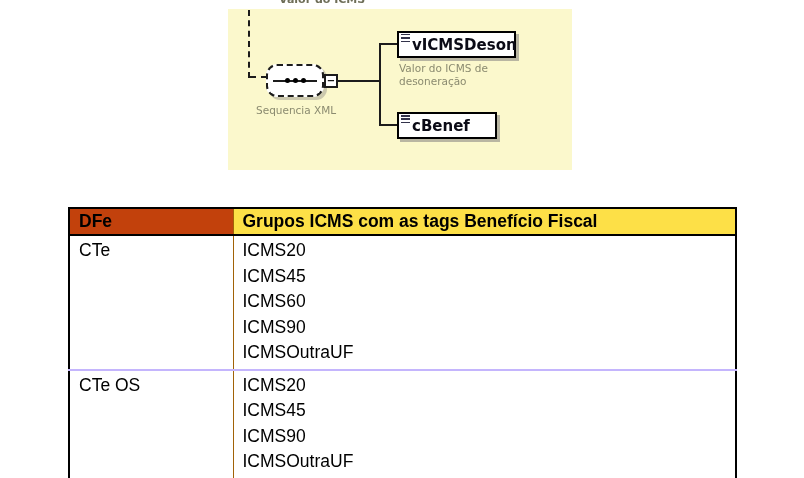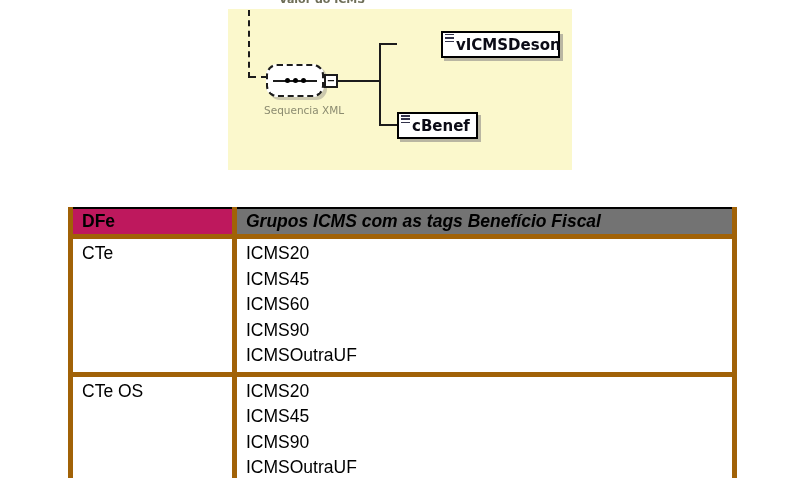--- a/index.html
+++ b/index.html
@@ -20,57 +20,57 @@
 
   .seq-shape {
     position:absolute; left:266px; top:64px; width:58px; height:33px;
     background:#ffffff; border:2px dashed #1c1c1c; border-radius:11px;
     box-shadow:3px 3px 0 #ccc9ae;
   }
   .seq-shape::before { content:""; position:absolute; left:5px; right:5px; top:50%; height:2px; margin-top:-1px; background:#1c1c1c; }
   .seq-dots { position:absolute; left:50%; top:50%; width:5px; height:5px; margin:-2.5px 0 0 -2.5px; background:#000; border-radius:50%;
               box-shadow:-8px 0 0 #000, 8px 0 0 #000; }
 
-  .seq-label { position:absolute; left:264px; top:104px; font:10.5px/12px "DejaVu Sans", sans-serif; color:#8b8b70; white-space:nowrap; }
+  .seq-label { position:absolute; left:256px; top:104px; font:10.5px/12px "DejaVu Sans", sans-serif; color:#8b8b70; white-space:nowrap; }
 
   .collapse-box {
     position:absolute; left:324px; top:74px; width:14px; height:14px;
     background:#ffffff; border:2px solid #1c1c1c; color:#000;
     font:bold 10px/9px "DejaVu Sans", sans-serif; text-align:center;
   }
 
   .conn { position:absolute; background:#1c1c1c; }
   .conn-h1 { left:338px; top:80px;  width:43px; height:2px; }
   .conn-v  { left:379px; top:43px;  width:2px;  height:83px; }
   .conn-h2 { left:381px; top:43px;  width:16px; height:2px; }
   .conn-h3 { left:381px; top:124px; width:16px; height:2px; }
 
   .xsd-box {
     position:absolute; height:27px; background:#ffffff; border:2px solid #000;
     box-shadow:3px 3px 0 #b9b6a2;
   }
-  .xsd-box-vicms { left:397px; top:31px;  width:119px;margin-left:44px; }
-  .xsd-box-cbenef{ left:397px; top:112px; width:81px; }
+  .xsd-box-vicms { left:397px; top:31px;  width:119px; }
+  .xsd-box-cbenef{ left:397px; top:112px; width:100px; }
   .el-icon { position:absolute; left:2px; top:1px; width:9px; height:9px;
              background:repeating-linear-gradient(to bottom, #33334a 0 1.5px, transparent 1.5px 3.4px); }
   .el-name { display:block; margin:2px 3px 0 13px; font:bold 15px/20px "DejaVu Sans", sans-serif; color:#0b0b16; white-space:nowrap; }
 
   .xsd-note { position:absolute; font:10.5px/13px "DejaVu Sans", sans-serif; color:#8b8b70; }
   .xsd-note-1 { left:399px; top:62px;  width:112px; }
   .xsd-note-2 { left:399px; top:144px; width:182px; }
 
   
   .data-table {
     position:absolute; left:68px; top:207px; width:669px;
     border-collapse:collapse; table-layout:fixed;
     font-family:"Liberation Sans", sans-serif; color:#000;
     border:2px solid #000; border-bottom:3px solid #000;
   }
   .data-table col.c1 { width:164px; }
-  .data-table th, .data-table td { border:5px solid #a16207; text-align:left; vertical-align:top; padding:1px 8px 2px 9px; }
+  .data-table th, .data-table td { border:1px solid #a16207; text-align:left; vertical-align:top; padding:1px 8px 2px 9px; }
   .data-table thead th { background:#c6d9f0; font-size:17.5px; font-weight:bold; height:26px;
                          border-top:2px solid #000; border-bottom:2px solid #000; padding-top:2px; }
   .data-table tbody td { font-size:17.5px; line-height:25.5px; padding-top:2px; padding-bottom:3px; }
   .data-table tbody tr + tr td { border-top:2px solid #c4b5fd; }
 </style>
 </head>
 <body>
 
 <div class="page">
 
@@ -94,35 +94,36 @@
 
   <div class="conn conn-h1"></div>
   <div class="conn conn-v"></div>
   <div class="conn conn-h2"></div>
   <div class="conn conn-h3"></div>
 
   <div class="xsd-box xsd-box-vicms">
     <span class="el-icon"></span>
     <span class="el-name">vICMSDeson</span>
   </div>
+  <div class="xsd-note xsd-note-1">Valor do ICMS de desoneração</div>
 
   <div class="xsd-box xsd-box-cbenef">
     <span class="el-icon"></span>
     <span class="el-name">cBenef</span>
   </div>
 
   <table class="data-table">
     <colgroup>
         <col class="c1">
         <col class="c2">
       </colgroup>
     <thead>
       <tr>
-        <th style="background: #be185d;">DFe</th>
-        <th style="background: #737373; font-style: italic;">Grupos ICMS com as tags Benefício Fiscal</th>
+        <th style="background: #c2410c;">DFe</th>
+        <th style="background: #fde047;">Grupos ICMS com as tags Benefício Fiscal</th>
       </tr>
     </thead>
     <tbody>
         <tr>
           <td>CTe</td>
           <td>
             <div>ICMS20</div>
             <div>ICMS45</div>
             <div>ICMS60</div>
             <div>ICMS90</div>

